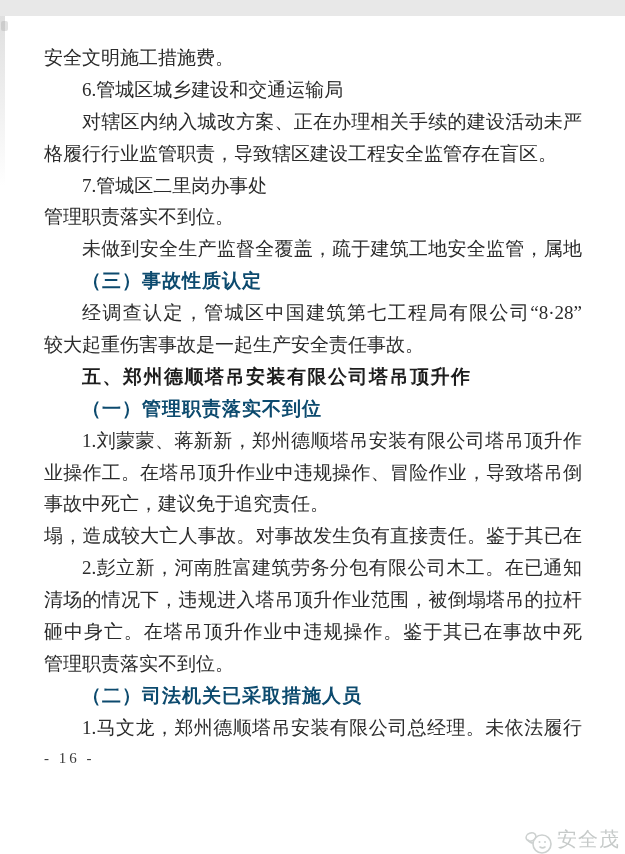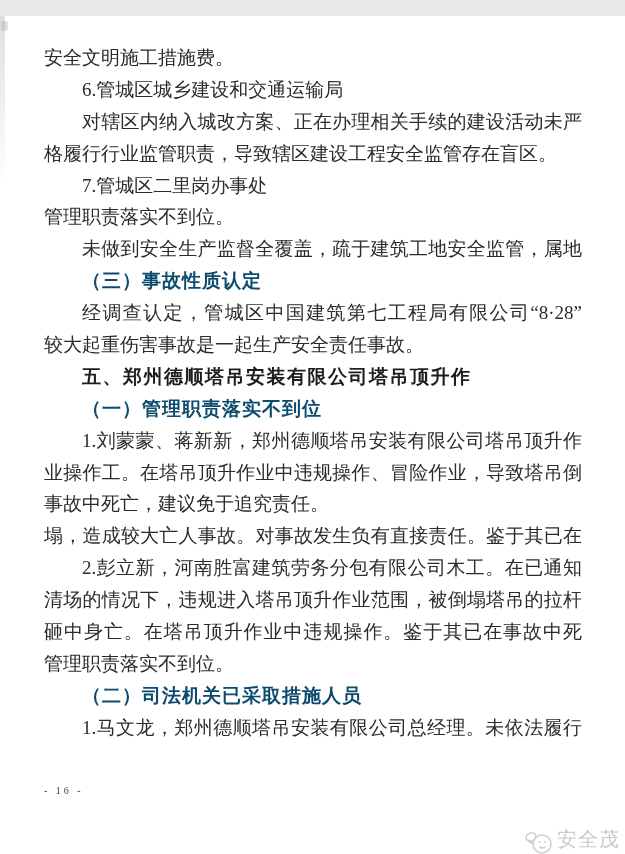--- a/index.html
+++ b/index.html
@@ -43,22 +43,22 @@
     font-weight:bold;
     letter-spacing:1.5px;
     color:#1d1d1d;
   }
   .line.sub {
     font-weight:600;
     letter-spacing:1px;
     color:#0c4a6e;
   }
   .pagenum {
-    position:absolute; left:44px; top:769px;
-    font-size:10px; letter-spacing:3px;
+    position:absolute; left:44px; top:734px;
+    font-size:15px; letter-spacing:3px;
     color:#3a3a3a;
   }
   .watermark {
     position:absolute; right:5px; top:810px;
     display:flex; align-items:flex-start; gap:3px;
   }
   .watermark-text {
     font-size:20px; letter-spacing:1px;
     color:#c6cac9;
     font-family:"Liberation Sans","DejaVu Sans",sans-serif;

